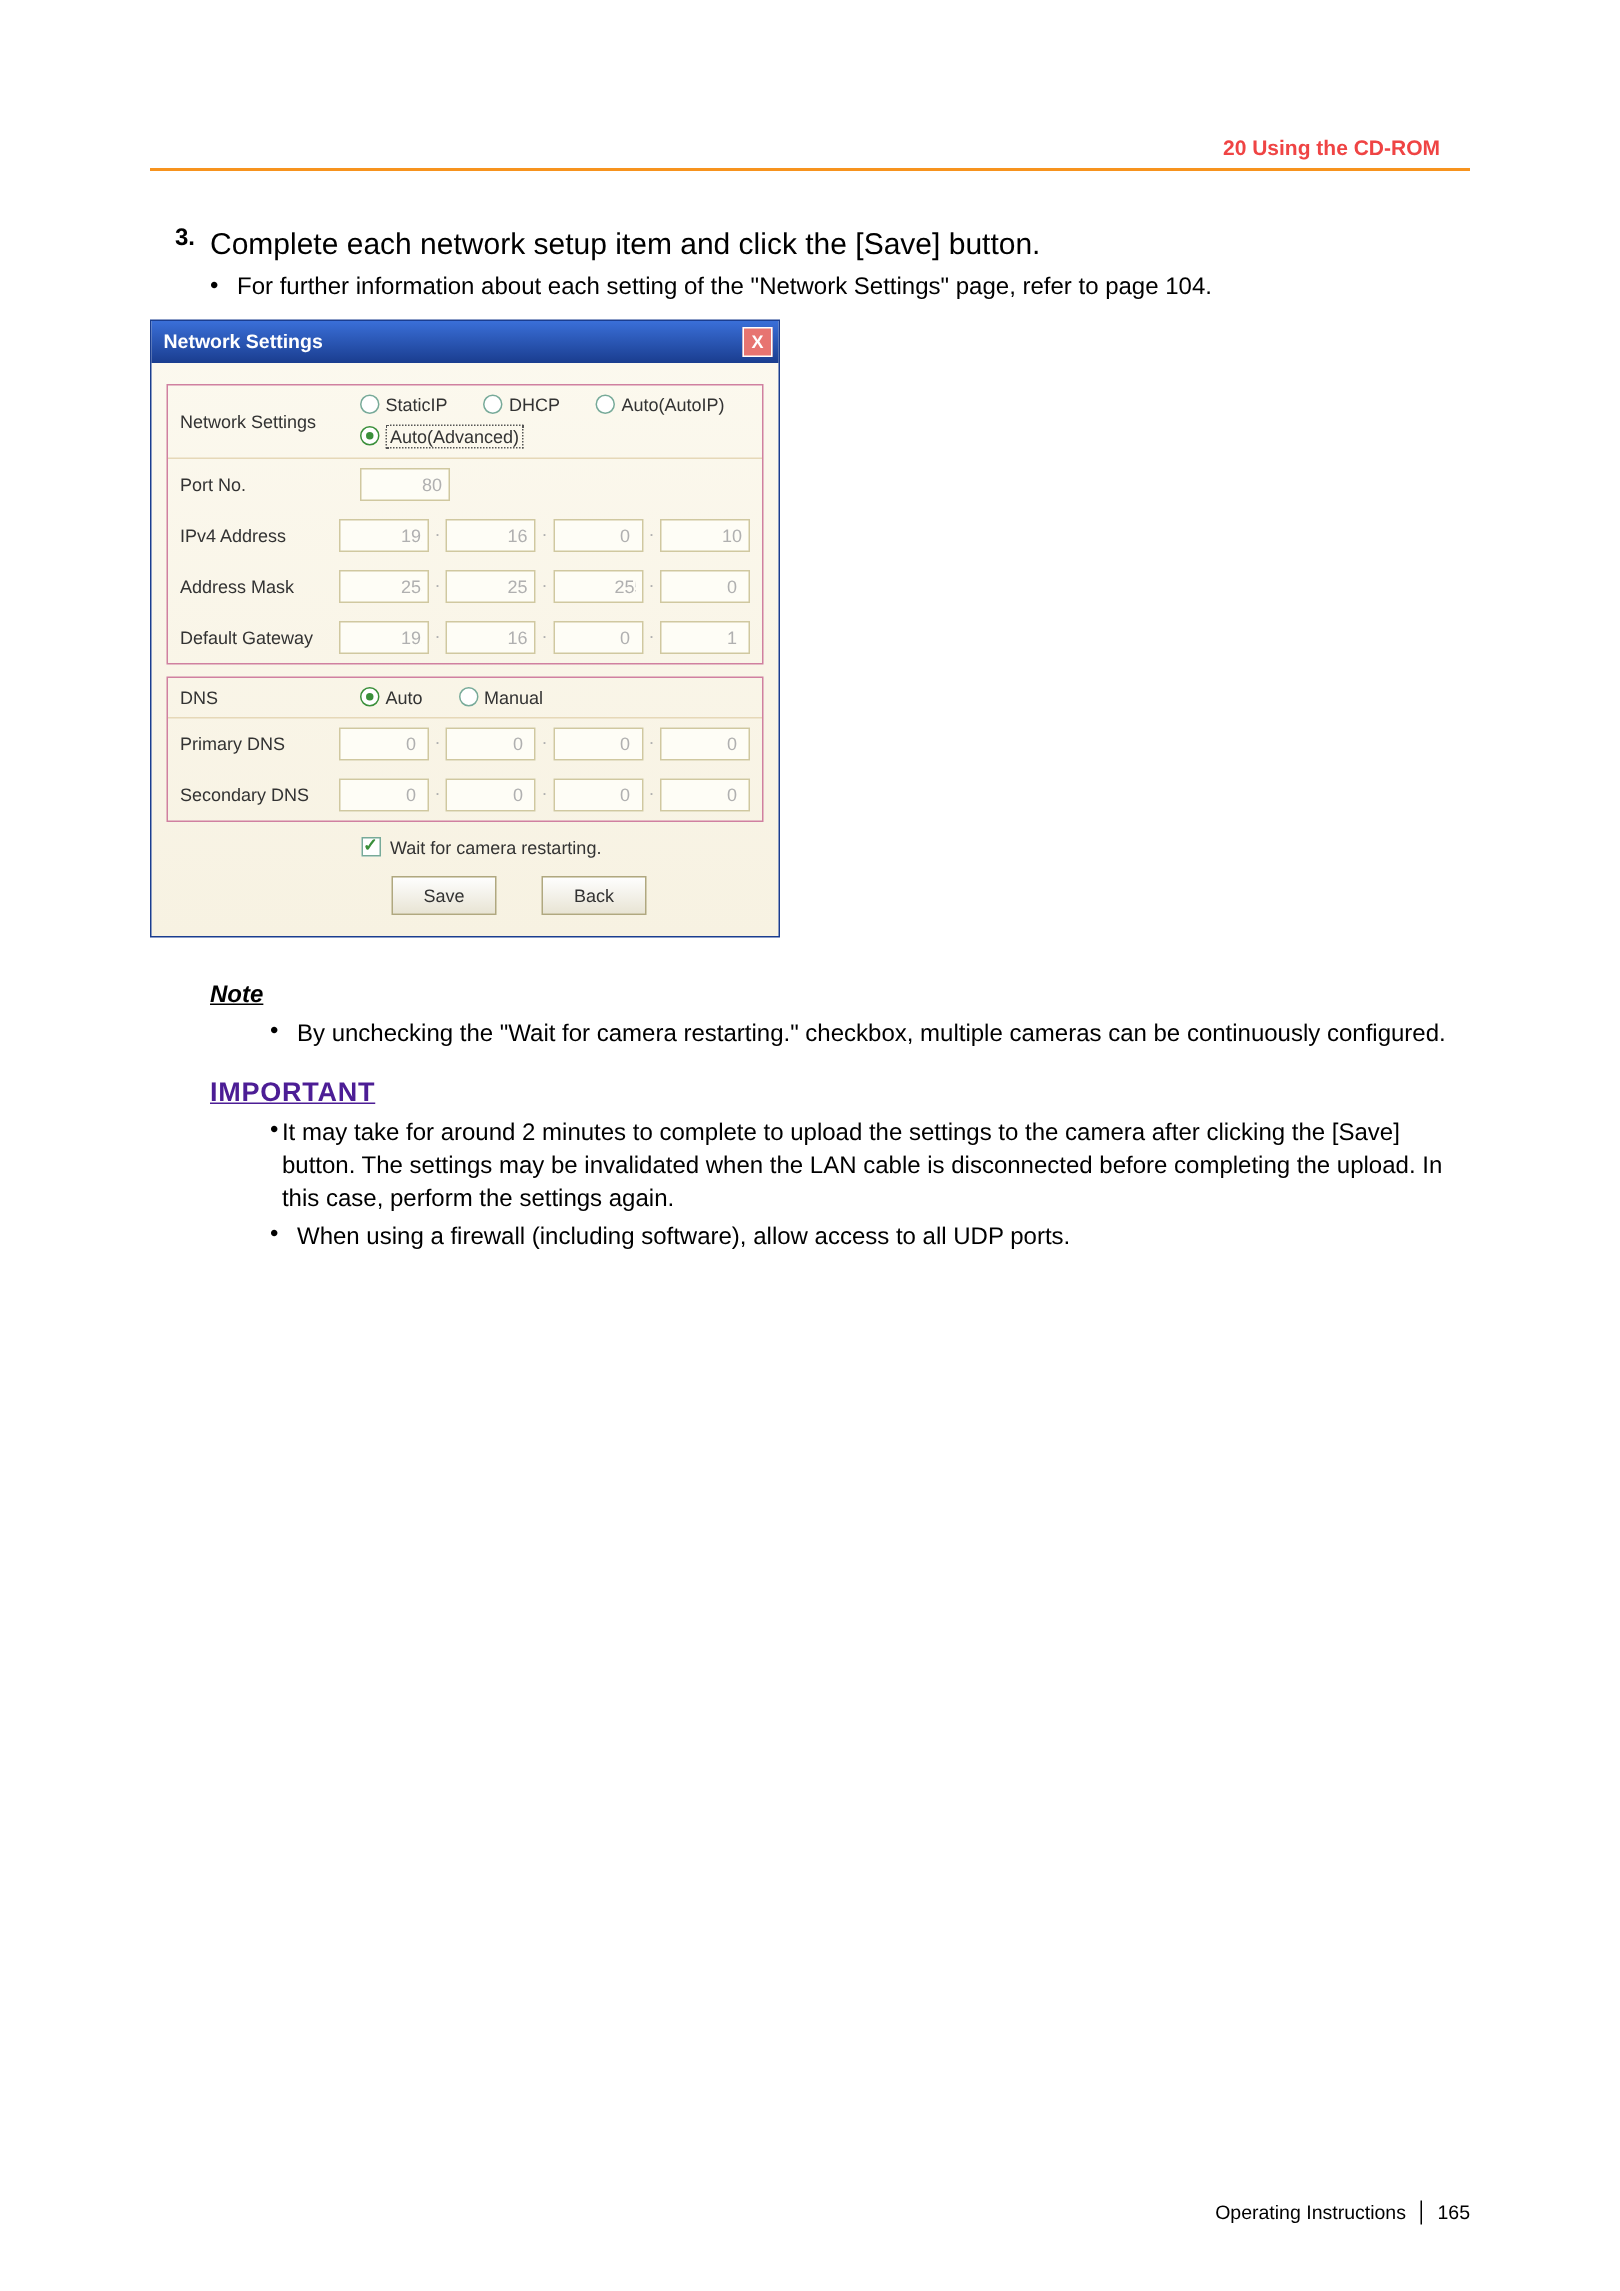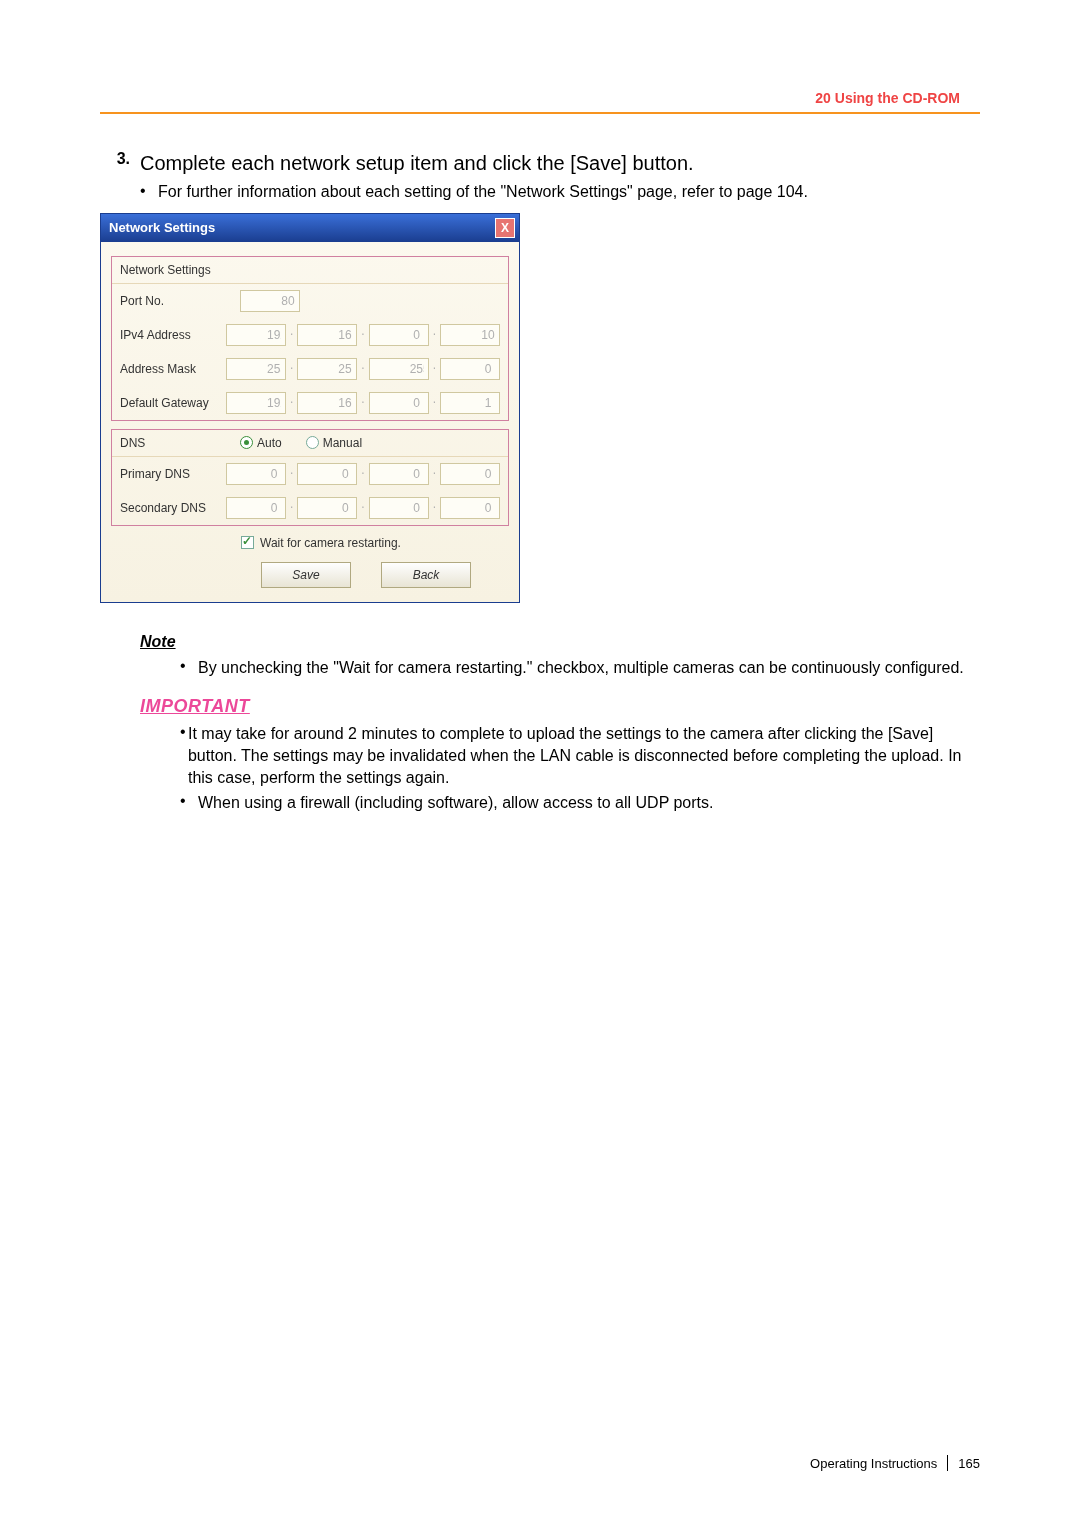--- a/index.html
+++ b/index.html
@@ -34,28 +34,28 @@
   .radio.focused .rlabel { border: 1px dotted #555; padding: 0 2px; }
   .ipbox { width: 60px; height: 22px; border: 1px solid #d0c8a0; background: #fff; color: #b0b0b0; text-align: center; font-family: inherit; font-size: 12px; padding: 0 4px; }
   .ipbox.disabled { background: #fefdf6; padding-left: 40px; }
   .dot-sep { color: #b0b0b0; padding: 0 2px; }
   .ipline { display: flex; align-items: flex-start; gap: 2px; }
   .row.sep { border-top: 1px solid #e6d8b8; }
   .check-row { display: flex; align-items: center; gap: 6px; margin: 10px 0 12px 130px; }
   .checkbox { width: 13px; height: 13px; border: 1px solid #7a9; background: #fff; position: relative; }
   .checkbox.checked::after { content: "✓"; position: absolute; left: 0; top: -3px; color: #3a8f3a; font-size: 12px; font-weight: bold; }
   .btn-row { display: flex; gap: 30px; margin-left: 150px; }
-  .btn { width: 90px; height: 26px; background: linear-gradient(#fefefe,#e8e4d4); border: 1px solid #b0a880; display: flex; align-items: center; justify-content: center; font-size: 12px; cursor: pointer; font-style: italic; }
+  .btn { width: 70px; height: 26px; background: linear-gradient(#fefefe,#e8e4d4); border: 1px solid #b0a880; display: flex; align-items: center; justify-content: center; font-size: 12px; cursor: pointer; }
   .note-block { margin-top: 30px; margin-left: 40px; }
   .note-title { font-weight: bold; text-decoration: underline; font-size: 16px; margin-bottom: 6px; font-style: italic; }
   .note-bullet { display: flex; margin-left: 40px; }
   .note-bullet .dot { width: 18px; font-size: 16px; }
   .note-bullet .txt { font-size: 16px; line-height: 1.35; }
-  .important-title { color: #ec4899; font-weight: bold; text-decoration: underline; font-size: 18px; margin: 18px 0 6px 40px; letter-spacing: 0.5px; font-style: italic; }
-  .footer { position: absolute; bottom: 56px; right: 100px; font-size: 13px; color: #000; display: flex; align-items: center; gap: 10px; }
+  .important-title { color: #4c1d95; font-weight: bold; text-decoration: underline; font-size: 18px; margin: 18px 0 6px 40px; letter-spacing: 0.5px; }
+  .footer { position: absolute; bottom: 44px; right: 100px; font-size: 13px; color: #000; display: flex; align-items: flex-start; gap: 10px; }
   .footer .vline { width: 1px; height: 16px; background: #000; display: inline-block; }
 </style>
 </head>
 <body>
 
 <div class="page">
   <div class="header-right">20 Using the CD-ROM</div>
   <div class="orange-rule"></div>
 
   <div class="content">
@@ -71,20 +71,38 @@
     <div class="dialog-wrap">
       <div class="dialog">
         <div class="dialog-titlebar">
           <span class="dialog-title">Network Settings</span>
           <span class="dialog-close">X</span>
         </div>
         <div class="dialog-body">
           <div class="group">
             <div class="row">
               <div class="lbl">Network Settings</div>
+              <div class="opts">
+                <span class="radio">
+                    <span class="circle"></span>
+                    <span class="rlabel">StaticIP</span>
+                  </span>
+                <span class="radio">
+                    <span class="circle"></span>
+                    <span class="rlabel">DHCP</span>
+                  </span>
+                <span class="radio">
+                    <span class="circle"></span>
+                    <span class="rlabel">Auto(AutoIP)</span>
+                  </span>
+                <span class="radio selected focused">
+                    <span class="circle"></span>
+                    <span class="rlabel">Auto(Advanced)</span>
+                  </span>
+              </div>
             </div>
             <div class="row sep">
               <div class="lbl">Port No.</div>
               <div class="opts">
                   <input class="ipbox disabled" disabled="" value="80" style="">
                 </div>
             </div>
             <div class="row">
               <div class="lbl">IPv4 Address</div>
               <div class="ipline">

